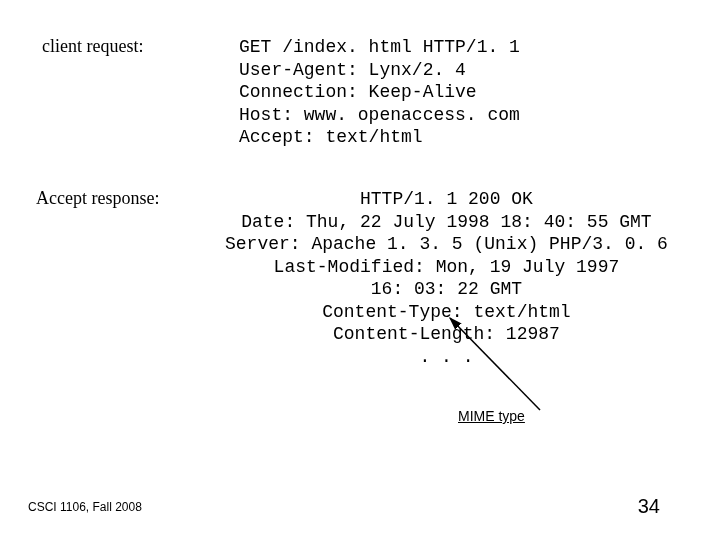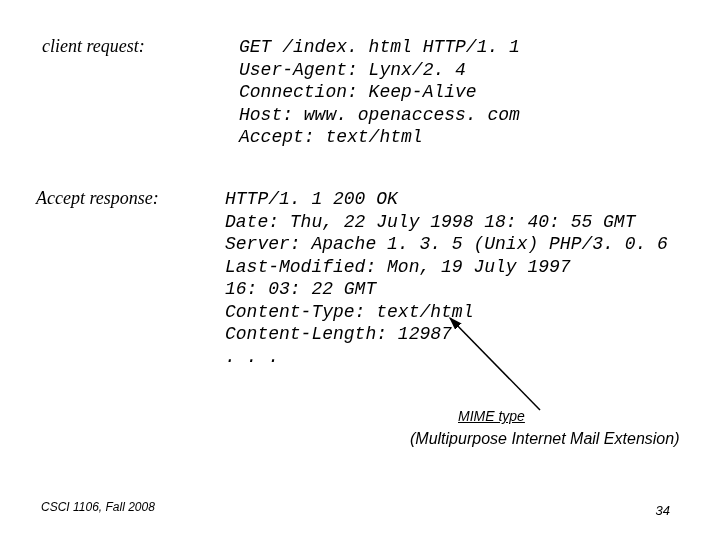--- a/index.html
+++ b/index.html
@@ -10,21 +10,20 @@
     background: #ffffff;
     font-family: "Times New Roman", Times, serif;
     color: #000000;
     position: relative;
   }
   .slide {
     position: relative;
     width: 684px;
     height: 540px;
     overflow: hidden;
-    font-style: italic;
   }
   .label {
     position: absolute;
     font-size: 18px;
     font-family: "Times New Roman", Times, serif;
     white-space: nowrap;
   }
   .code {
     position: absolute;
     font-family: "Courier New", Courier, monospace;
@@ -44,28 +43,27 @@
     font-family: Arial, Helvetica, sans-serif;
     font-size: 16px;
     white-space: nowrap;
   }
   .footer-left {
     position: absolute;
     left: 28px;
     bottom: 26px;
     font-family: Arial, Helvetica, sans-serif;
     font-size: 12px;
-    margin-left: 13px;
   }
   .footer-right {
     position: absolute;
-    right: 14px;
+    right: 24px;
     bottom: 22px;
     font-family: Arial, Helvetica, sans-serif;
-    font-size: 13px;
+    font-size: 20px;
   }
   .arrow {
     position: absolute;
     pointer-events: none;
   }
 </style>
 </head>
 <body>
 
 <div class="slide">
@@ -73,39 +71,38 @@
   <div class="label" style="left:42px; top:36px;">client request:</div>
 
   <div class="code" style="left:239px; top:36px;"><span>GET /index. html HTTP/1. 1</span>
 <span>User-Agent: Lynx/2. 4</span>
 <span>Connection: Keep-Alive</span>
 <span>Host: www. openaccess. com</span>
 <span>Accept: text/html</span></div>
 
   <div class="label" style="left:36px; top:188px;">Accept response:</div>
 
-  <div class="code" style="left:225px; top:188px;"><span>HTTP/1. 1 200 OK</span>
+  <div class="code" style="left:225px; top:188px;text-align:center;"><span>HTTP/1. 1 200 OK</span>
 <span>Date: Thu, 22 July 1998 18: 40: 55 GMT</span>
 <span>Server: Apache 1. 3. 5 (Unix) PHP/3. 0. 6</span>
 <span>Last-Modified: Mon, 19 July 1997</span>
 <span>16: 03: 22 GMT</span>
 <span>Content-Type: text/html</span>
 <span>Content-Length: 12987</span>
 <span>. . .</span></div>
 
   <svg class="arrow" style="left:440px; top:310px;" width="120" height="110" viewBox="0 0 120 110">
     <defs>
       <marker id="ah" markerWidth="10" markerHeight="10" refX="8" refY="3" orient="auto">
         <path d="M0,0 L0,6 L9,3 z" fill="#000000"></path>
       </marker>
     </defs>
     <line x1="100" y1="100" x2="10" y2="8" stroke="#000000" stroke-width="1.5" marker-end="url(#ah)"></line>
   </svg>
 
   <div class="mime-title" style="left:458px; top:408px;">MIME type</div>
 
-  <div class="mime-sub" style="left:410px; top:430px;">(Multipurpose Internet Mail Extension)</div>
 
   <div class="footer-left">CSCI 1106, Fall 2008</div>
 
   <div class="footer-right">34</div>
 
 </div>
 
 </body></html>

